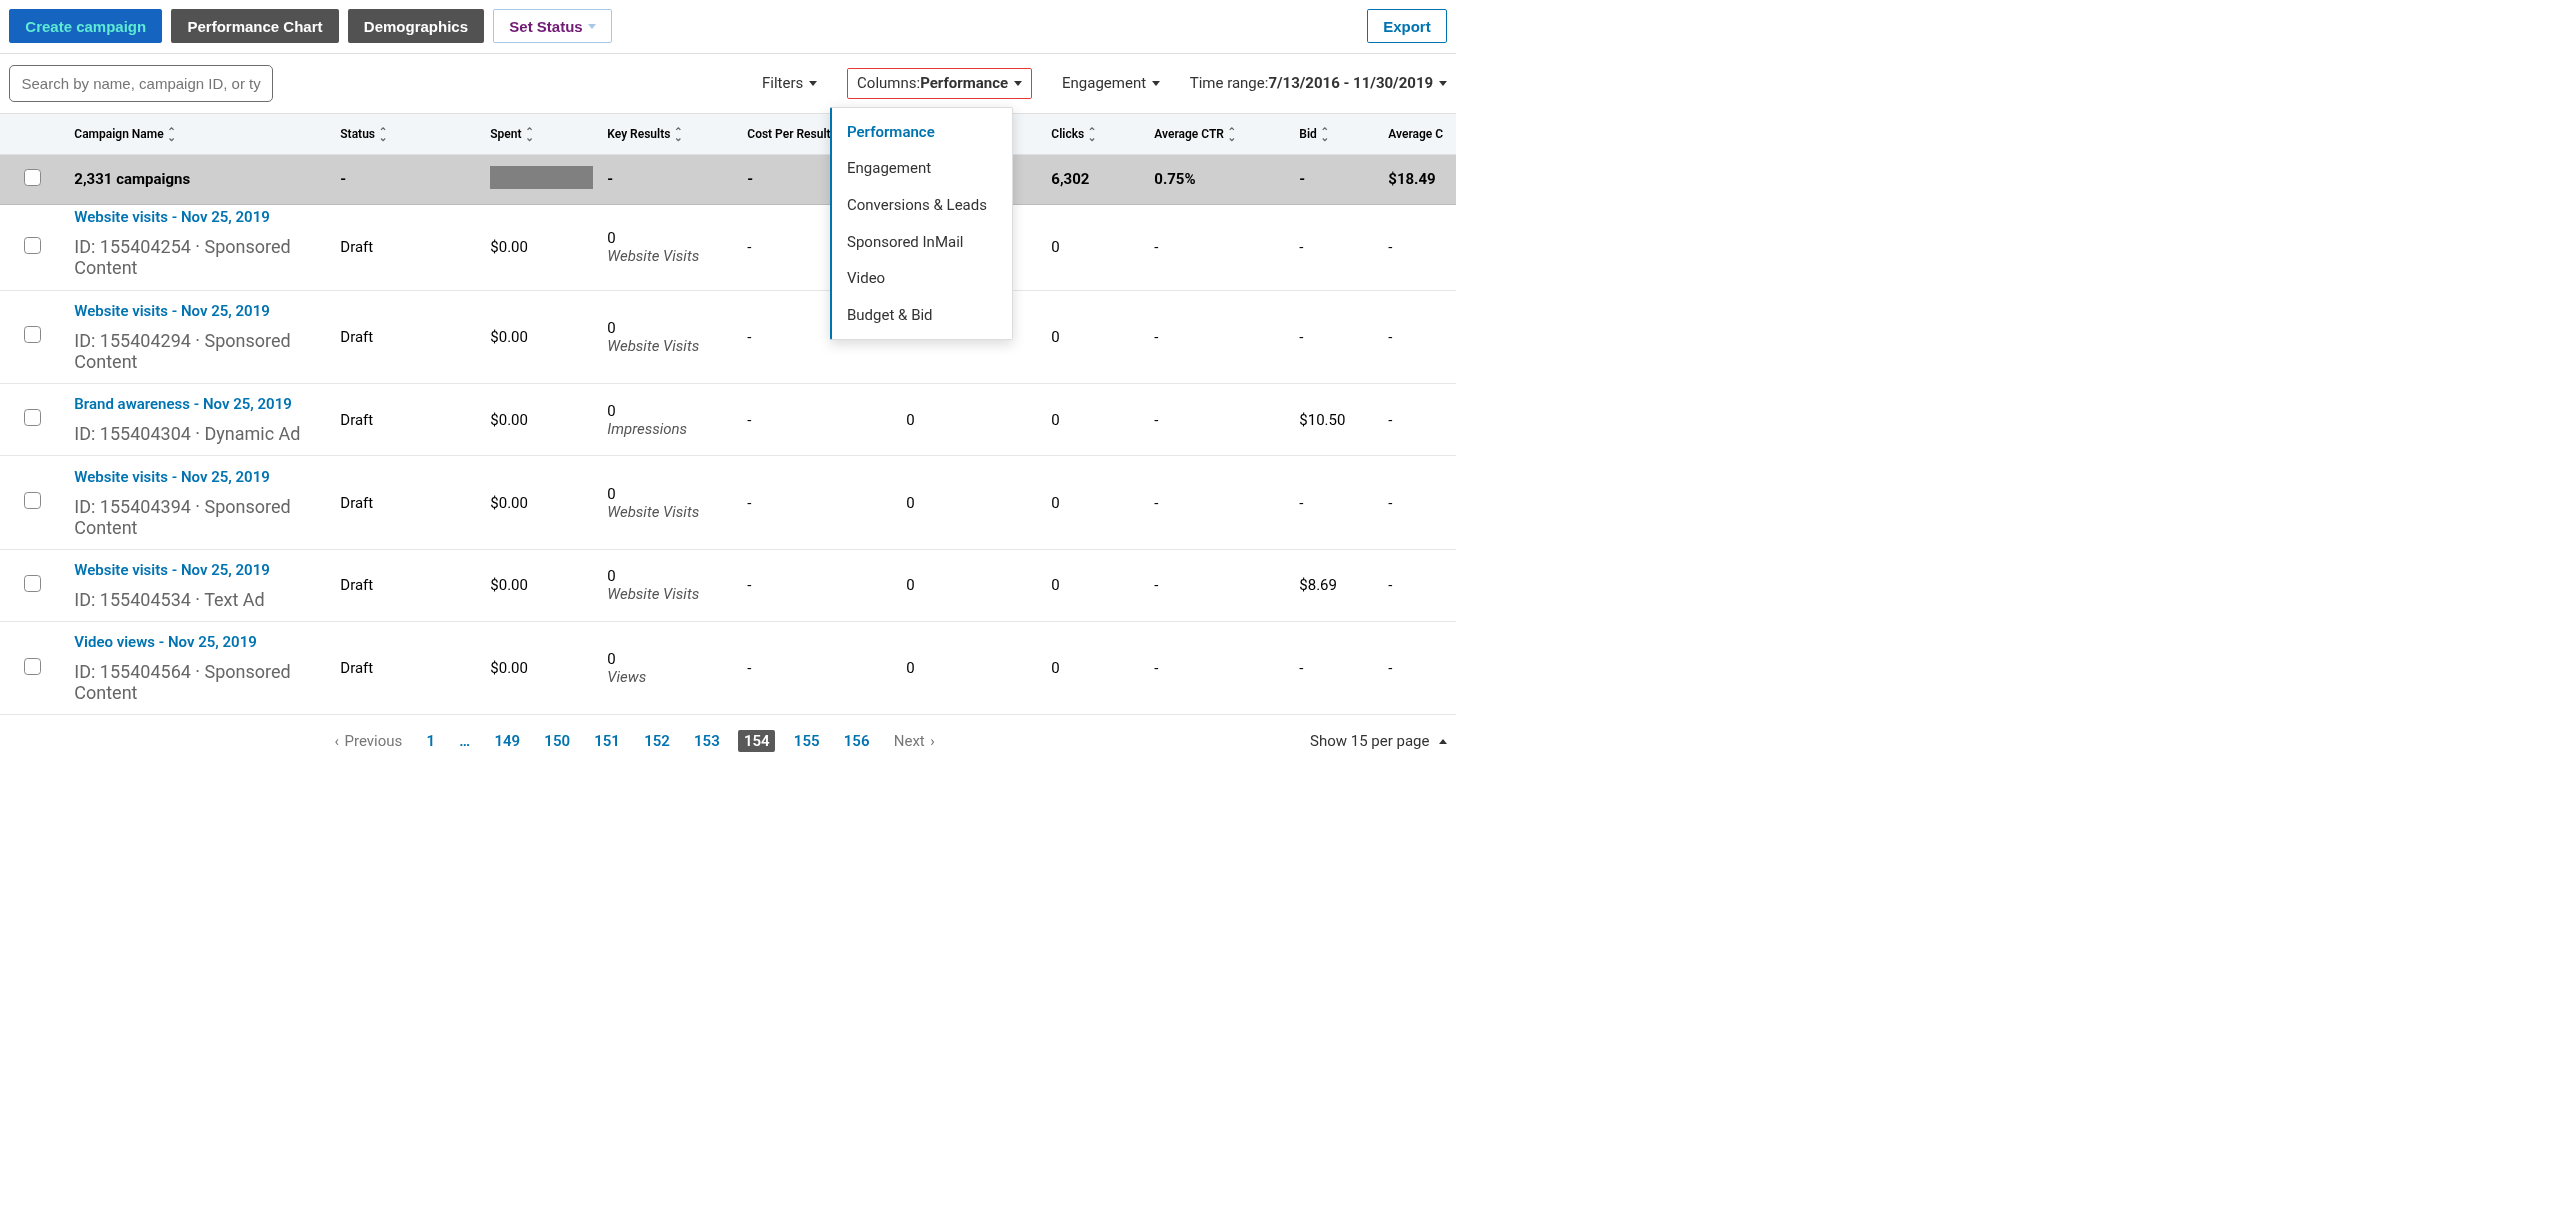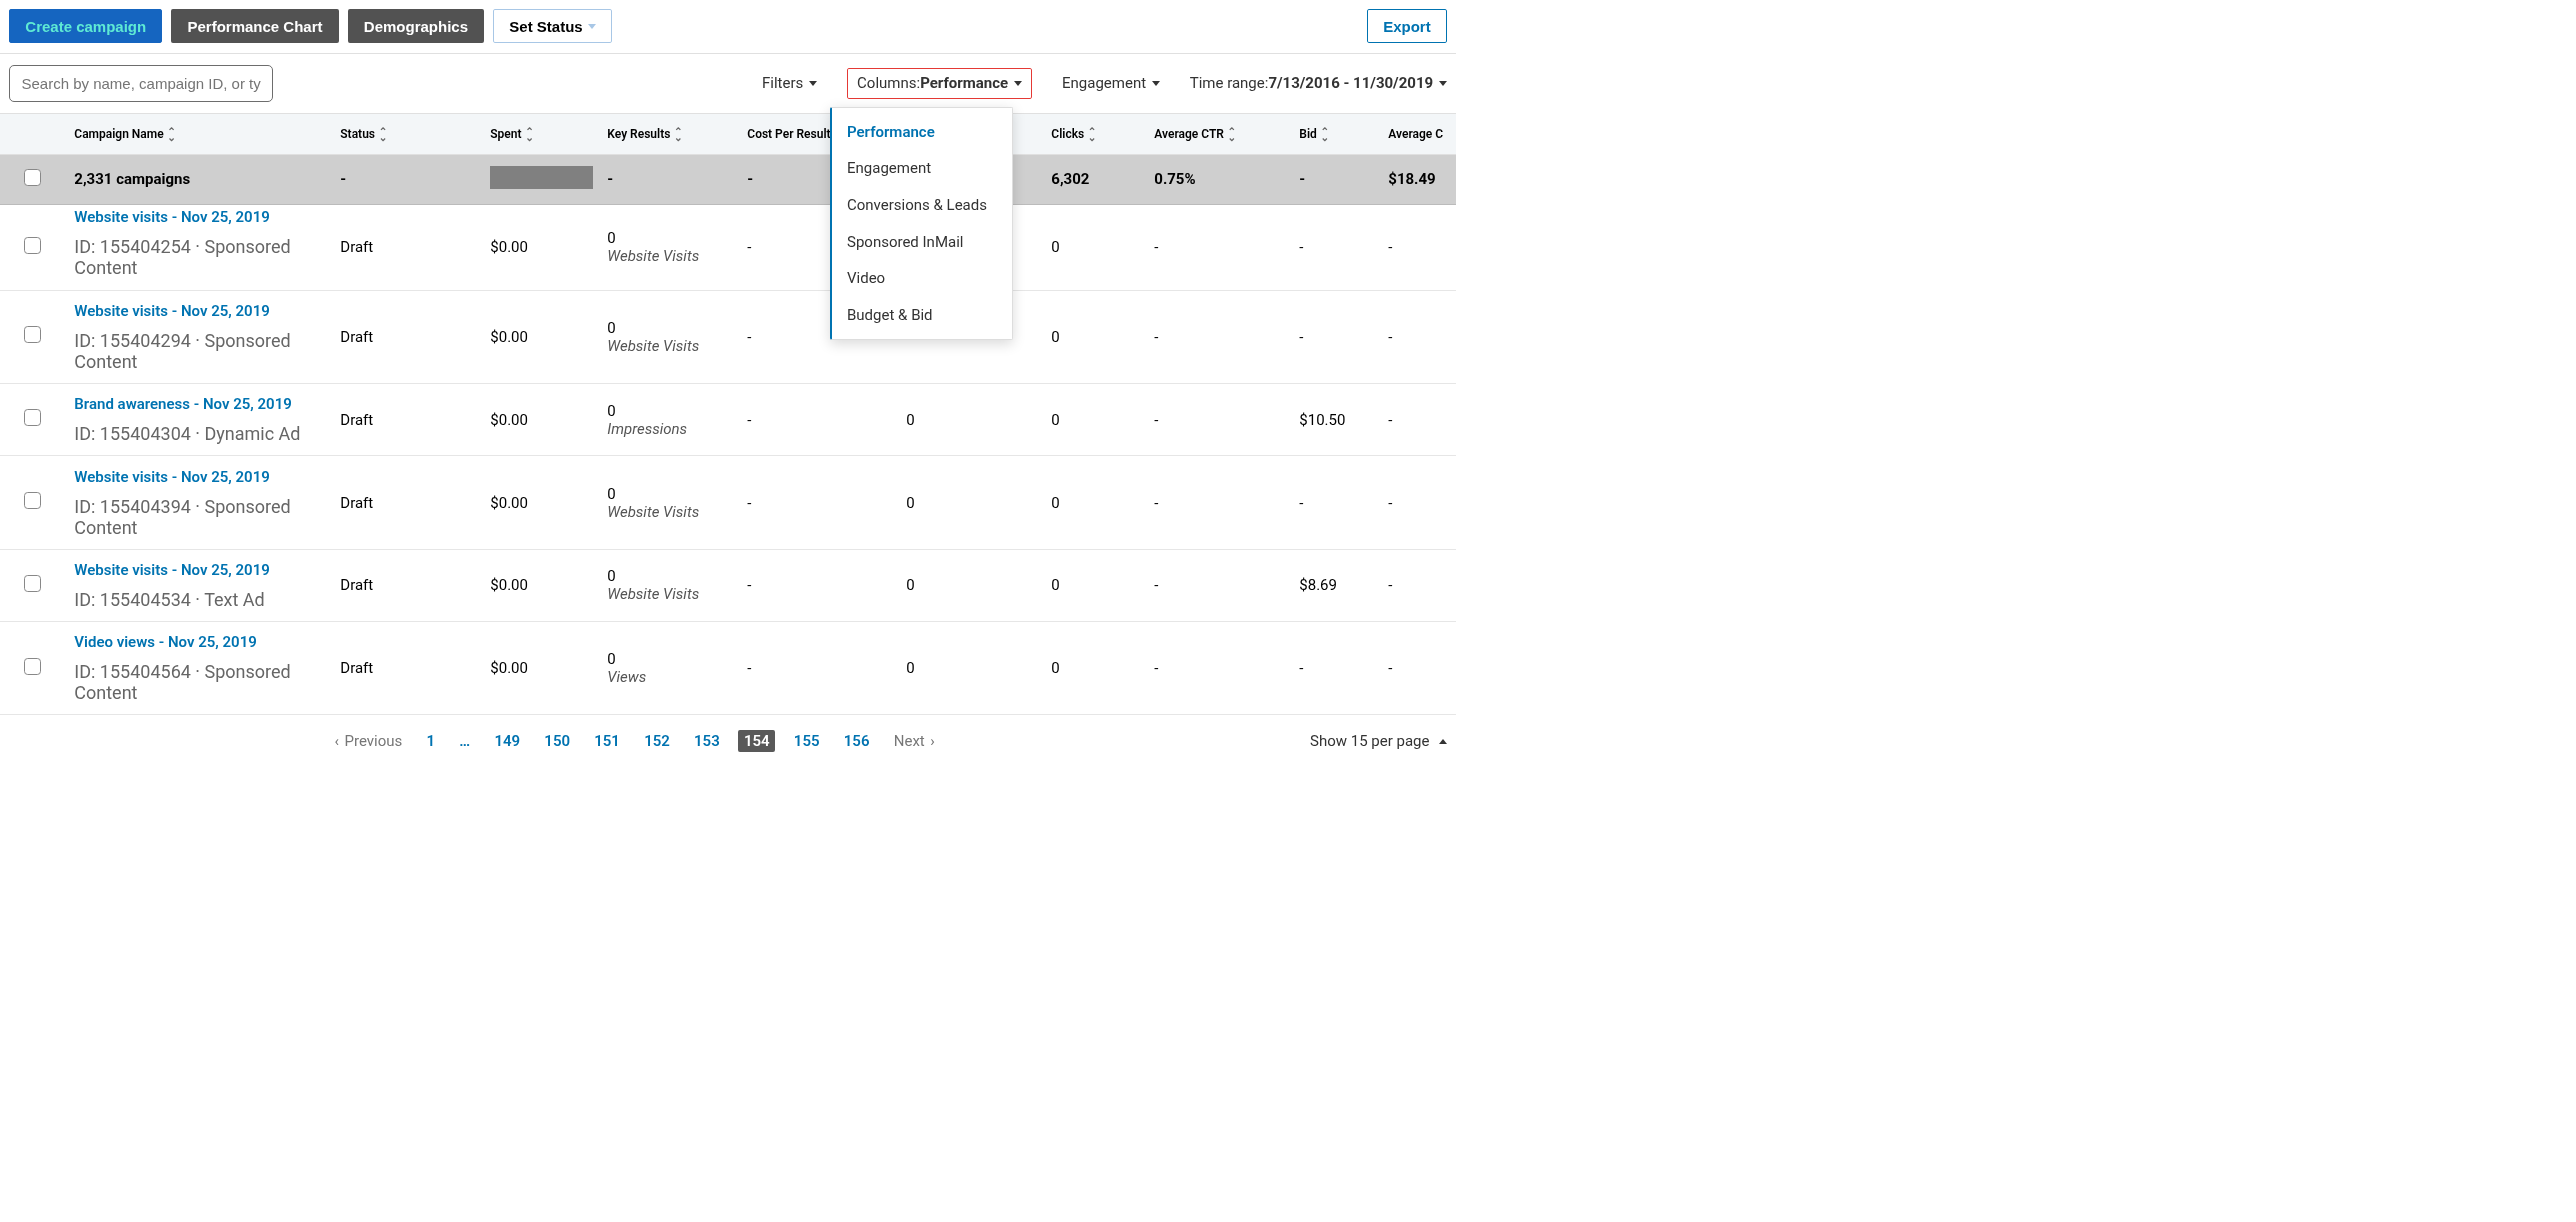--- a/index.html
+++ b/index.html
@@ -25,21 +25,21 @@
     border-radius: 1.9px;
     font-weight: 600;
     font-size: 15px;
     cursor: pointer;
     border: 0.9px solid transparent;
     white-space: nowrap;
   }
   .btn-primary { background: #1565c0; color: #5eead4; border-color: #1565c0; }
   .btn-disabled { background: #404040; color: #fff; opacity: 0.9; }
   .btn-outline { background: #fff; color: #0073b1; border: 0.9px solid #0073b1; font-weight: 600;}
-  .btn-outline-disabled { background: #fff; color: #000000; border: 0.9px solid #a8c7e6; }
+  .btn-outline-disabled { background: #fff; color: #701a75; border: 0.9px solid #a8c7e6; }
   .spacer { flex: 1; }
   .caret-down {
     display: inline-block;
     width: 0; height: 0;
     border-left: 4.7px solid transparent;
     border-right: 4.7px solid transparent;
     border-top: 5.6px solid currentColor;
     margin-left: 5.6px;
     vertical-align: middle;
   }

